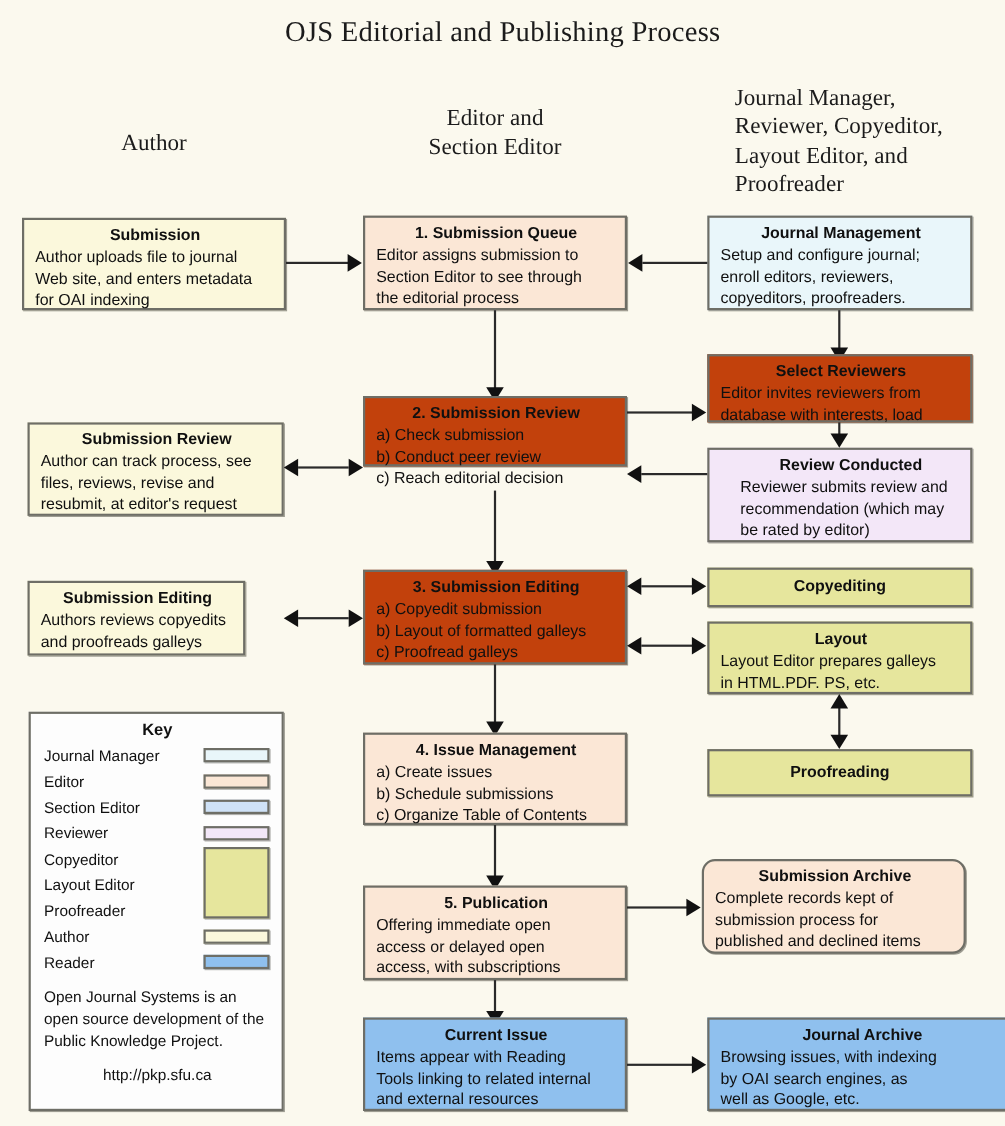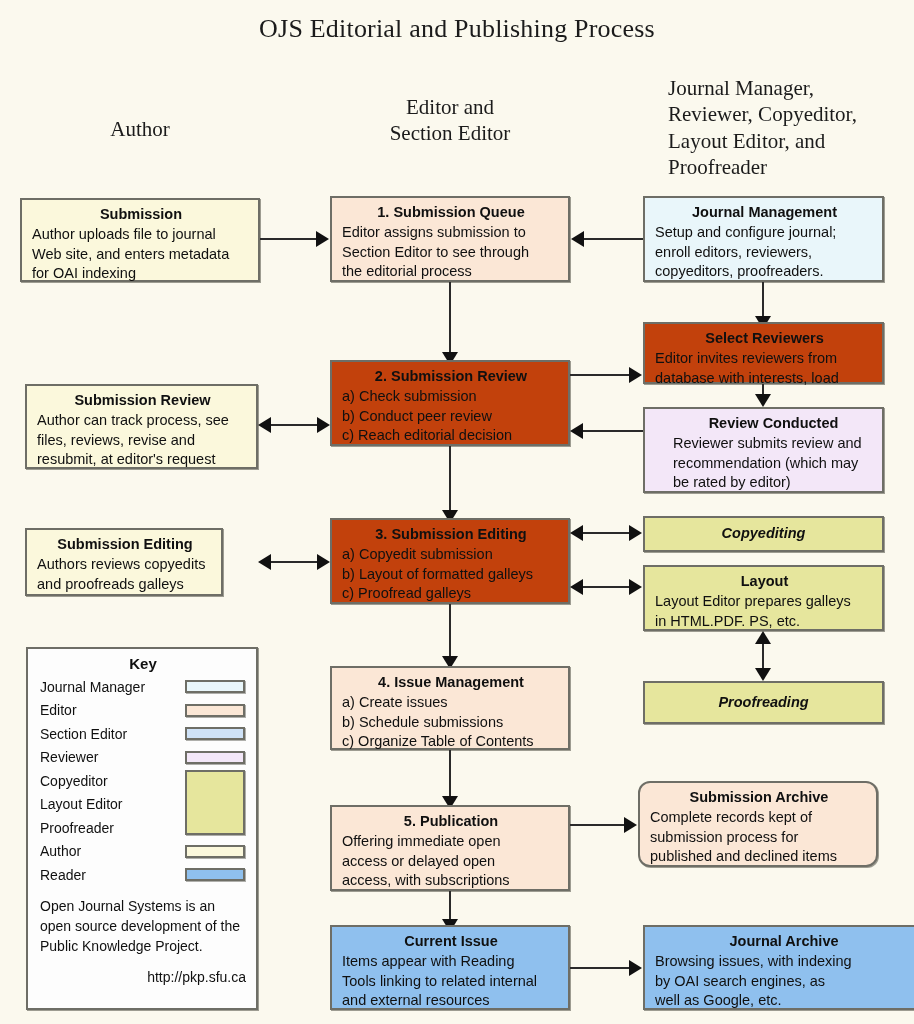--- a/index.html
+++ b/index.html
@@ -50,21 +50,21 @@
     color: #101010;
   }
   .box .bx-title {
     display: block;
     font-weight: bold;
     text-align: center;
     margin-bottom: 1px;
     white-space: nowrap;
   }
   .box .bx-line { display: block; white-space: nowrap; }
-  .box.centered { display: flex; align-items: center; justify-content: center; padding: 16px; font-style: italic; }
+  .box.centered { display: flex; align-items: center; justify-content: center; padding: 16px; }
   .box.centered .bx-title { margin: 0; }
 
   
   .fill-author   { background: #fbf8dc; }
   .fill-editor   { background: #fbe7d6; }
   .fill-section  { background: #c2410c; }
   .fill-manager  { background: #e9f6fa; }
   .fill-reviewer { background: #f3e7f8; padding-left: 28px; }
   .fill-prod     { background: #e6e69d; }
   .fill-reader   { background: #8fc0ee; }
@@ -126,21 +126,21 @@
     background: #e6e69d;
     box-shadow: 1px 1px 0 rgba(80,80,70,0.45);
   }
   #key-panel .key-note {
     margin-top: 9px;
     line-height: 1.45;
     font-size: 14px;
   }
   #key-panel .key-url {
     margin-top: 13px;
-    text-align: right;
+    text-align: center;
     font-size: 14px;
   }
 </style>
 </head>
 <body>
 
 <div id="canvas">
 
   <div class="doc-title">OJS Editorial and Publishing Process</div>
 
@@ -193,21 +193,21 @@
   <div class="ln v" style="left:762px; top:282px; height:38px;"></div>
   <div class="arw down" style="left:755px; top:316px;"></div>
 
   <div class="box fill-author" style="left:25px; top:384px; width:233px; height:85px;">
     <span class="bx-title">Submission Review</span>
     <span class="bx-line">Author can track process, see</span>
     <span class="bx-line">files, reviews, revise and</span>
     <span class="bx-line">resubmit, at editor's request</span>
   </div>
 
-  <div class="box fill-section" style="left:330px; top:360px; width:240px; height:86px;">
+  <div class="box fill-section" style="left:330px; top:360px; width:240px; height:64px;">
     <span class="bx-title">2. Submission Review</span>
     <span class="bx-line">a) Check submission</span>
     <span class="bx-line">b) Conduct peer review</span>
     <span class="bx-line">c) Reach editorial decision</span>
   </div>
 
   <div class="box fill-section" style="left:643px; top:322px; width:241px; height:62px;">
     <span class="bx-title">Select Reviewers</span>
     <span class="bx-line">Editor invites reviewers from</span>
     <span class="bx-line">database with interests, load</span>

